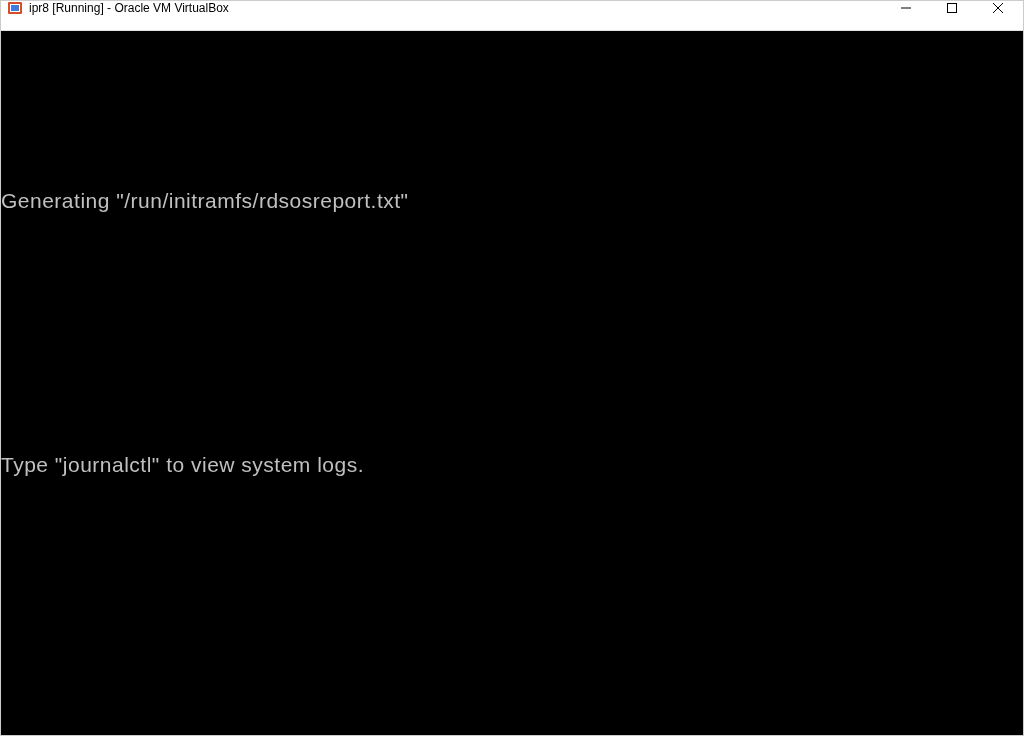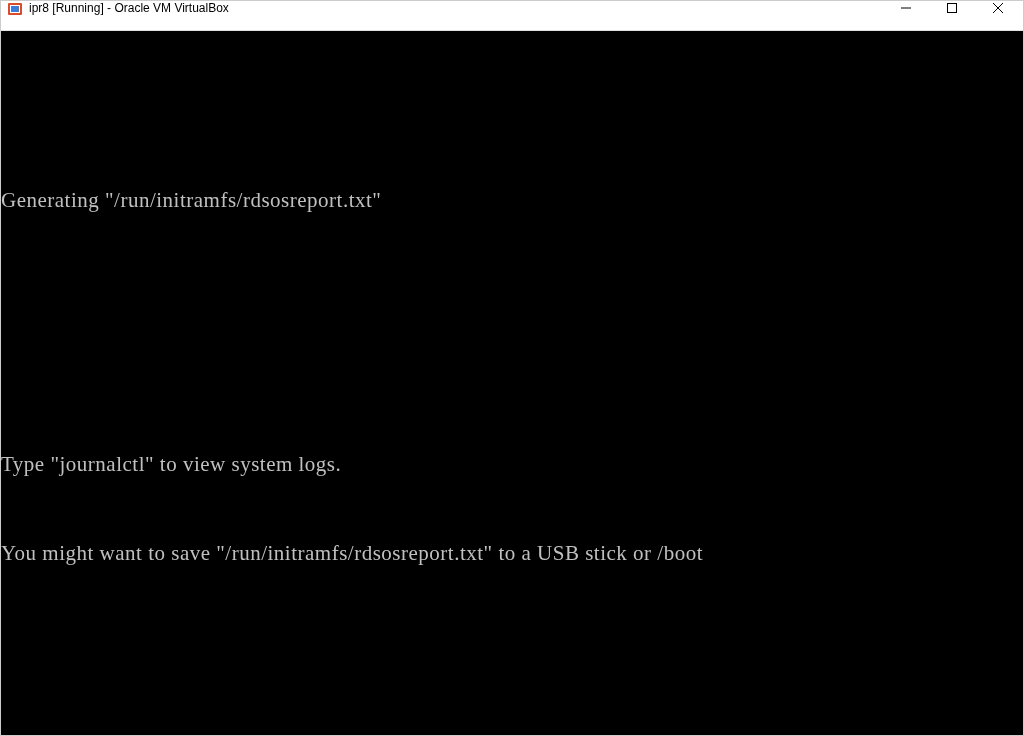--- a/index.html
+++ b/index.html
@@ -14,21 +14,21 @@
       width: 100%;
       height: 100%;
       display: flex;
       flex-direction: column;
       border: 1px solid #cccccc;
     }
     .titlebar {
       height: 30px;
       background: #ffffff;
       display: flex;
-      align-items: flex-start;
+      align-items: center;
       padding: 0 2px 16px 6px;
       border-bottom: 1px solid #e0e0e0;
     }
     .titlebar-icon {
       width: 16px;
       height: 16px;
       margin-right: 6px;
       display: flex;
       align-items: center;
       justify-content: center;
@@ -52,21 +52,21 @@
       justify-content: center;
       background: transparent;
       border: none;
       cursor: pointer;
     }
     .titlebar-btn svg { width: 10px; height: 10px; }
     .content {
       flex: 1;
       background: #000000;
       color: #c0c0c0;
-      font-family: Liberation Serif, serif;
+      font-family: Liberation Sans, sans-serif;
       font-size: 21px;
       line-height: 1.4;
       padding: 8px 0 0 0;
       overflow: hidden;
       white-space: pre-wrap;
       letter-spacing: 0.5px;
     }
     .term-line {
       min-height: 1.4em;
     }
@@ -103,19 +103,18 @@
           </svg>
       </button>
     </div>
   </div>
   <div class="content">
     <div class="term-line"></div>
     <div class="term-line">Generating "/run/initramfs/rdsosreport.txt"</div>
     <div class="term-line"></div>
     <div class="term-line"></div>
     <div class="term-line">Type "journalctl" to view system logs.</div>
-    <div class="term-line">You might want to save "/run/initramfs/rdsosreport.txt" to a USB stick or /boot</div>
     
     
     
     
   </div>
 </div>
 
 </body></html>

